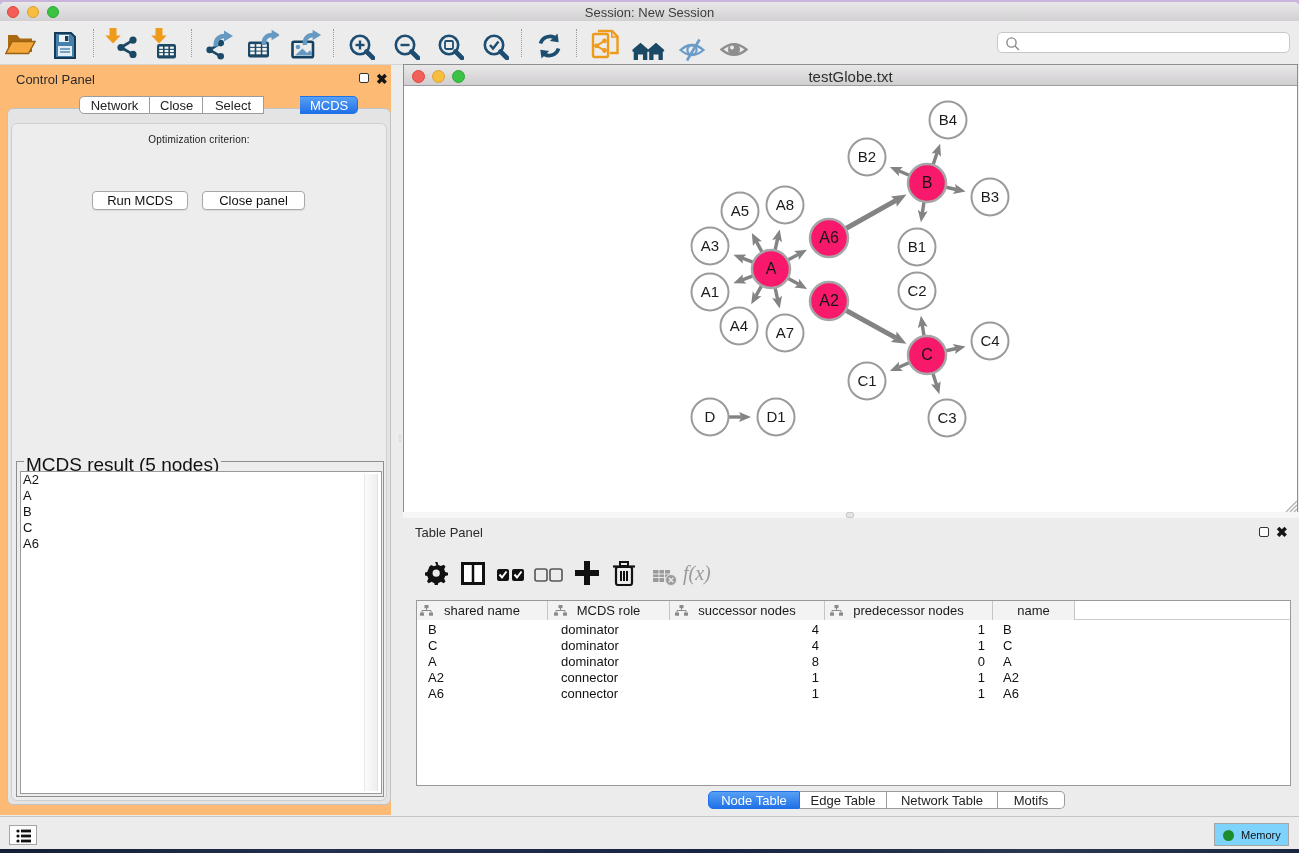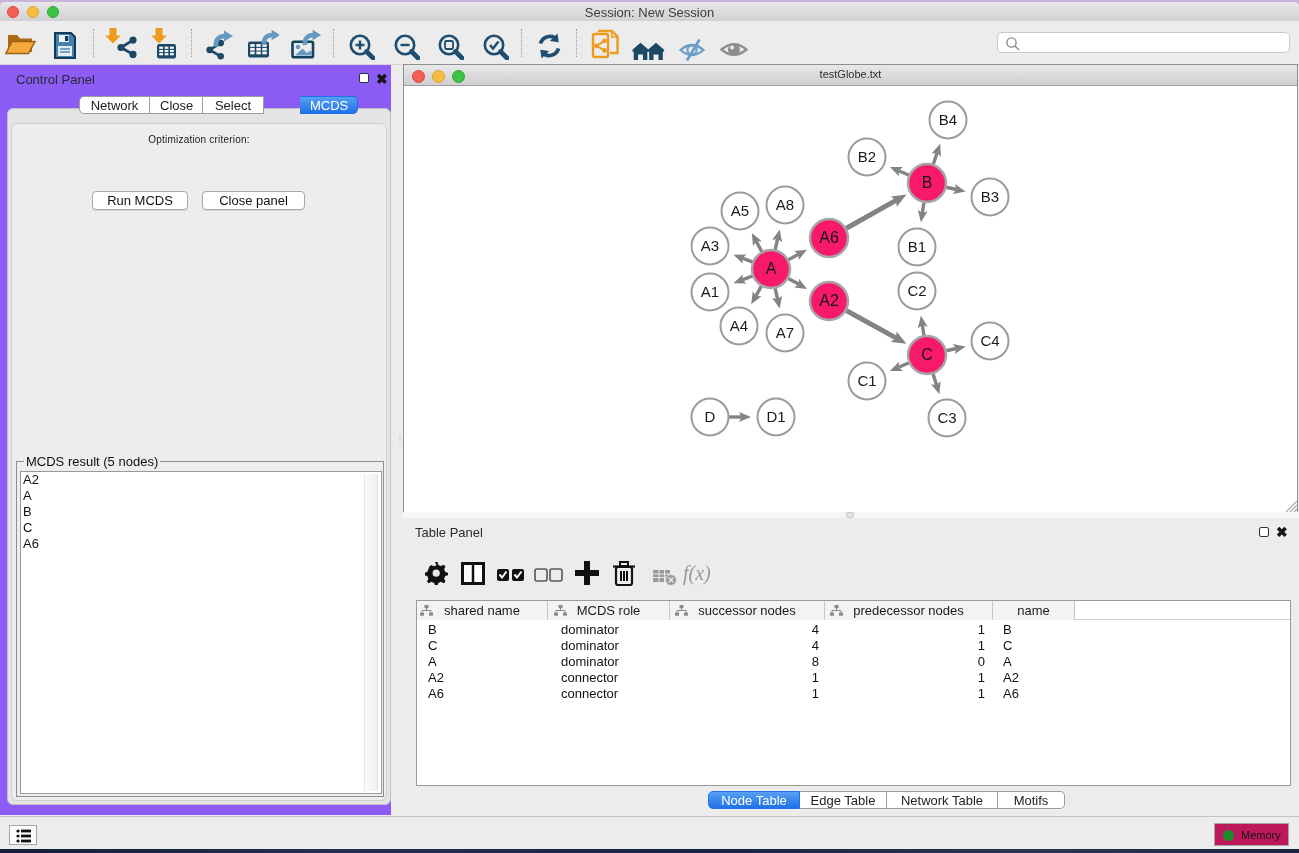--- a/index.html
+++ b/index.html
@@ -13,62 +13,62 @@
 .tl { position:absolute; width:12px; height:12px; border-radius:50%; top:4px; }
 #nettitle .tl { top:4.5px; width:13px; height:13px; }
 #titlebar .r { left:7px; background:#f35f56; border:1px solid #e0443c; }
 #titlebar .y { left:27px; background:#f6bd3e; border:1px solid #dfa131; }
 #titlebar .g { left:47px; background:#3cc245; border:1px solid #2aa834; }
 
 #toolbar { position:absolute; left:0; top:19px; width:1299px; height:44px; background:#ececec; border-bottom:1px solid #d4d4d4; }
 .sep { position:absolute; top:8px; height:28px; border-left:1px dotted #9a9a9a; }
 #searchbox { position:absolute; left:997px; top:11px; width:293px; height:21px; background:#fff; border:1px solid #c8c8c8; border-radius:5px; }
 
-#cp { position:absolute; left:0; top:63px; width:391px; height:750px; background:#8b5cf6; }
+#cp { position:absolute; left:0; top:63px; width:391px; height:750px; background:#fdba74; }
 .panhead { position:absolute; font-size:13px; color:#2a2a2a; }
 .winbtn { position:absolute; font-size:14px; font-weight:bold; color:#151515; }
 .sqbtn { position:absolute; width:10px; height:10px; border:1.5px solid #333; border-radius:2px; background:#fff; }
 #cp-pane { position:absolute; left:7px; top:43px; width:384px; height:697px; background:#e4e4e4; border:1px solid #c2c2c2; border-radius:6px; }
 #cp-inner { position:absolute; left:3px; top:14px; width:376px; height:678px; background:#ededed; border:1px solid #cfcfcf; border-radius:6px; }
 
 .tabrow { position:absolute; display:flex; height:18px; z-index:3; }
 .tab { font-size:13px; color:#222; background:#fff; border:1px solid #9c9c9c; border-left:none; padding:1px 10px 0; text-align:center; height:18px; }
 .tab.first { border-left:1px solid #9c9c9c; border-radius:5px 0 0 5px; }
 .tab.last { border-radius:0 5px 5px 0; }
 .tab.sel { background:linear-gradient(#57a0f3,#2071e8); color:#fff; border-color:#2071e8;margin-left:36px; }
 
 #optlabel { position:absolute; left:0; width:374px; top:10px; text-align:center; font-size:10px; letter-spacing:0.2px; color:#1a1a1a; }
 #dropdown { position:absolute; left:31px; top:35px; width:311px; height:22px; background:#fff; border:1px solid #b0b0b0; border-radius:5px; font-size:13px; color:#111; line-height:20px; padding-left:12px; box-shadow:0 1px 1px rgba(0,0,0,.08); }
 #dd-btn { position:absolute; right:-1px; top:-1px; width:19px; height:22px; background:linear-gradient(#5ba4f5,#2174ea); border-radius:0 5px 5px 0; }
 .btn { position:absolute; height:19px; background:#fff; border:1px solid #a8a8a8; border-radius:4px; font-size:13px; color:#111; text-align:center; line-height:17px; box-shadow:0 1px 1px rgba(0,0,0,.08); }
 
 #fieldset { position:absolute; left:4px; top:337px; width:368px; height:336px; border:1px solid #8f8f8f; }
-#fieldset .legend { position:absolute; left:7px; top:-8px; background:#ededed; font-size:13px; color:#111; padding:0 2px; }
+#fieldset .legend { position:absolute; left:7px; top:-8px; background:#ededed; font-size:19px; color:#111; padding:0 2px; }
 #mcdslist { position:absolute; left:3px; top:9px; width:362px; height:323px; background:#fff; border:1px solid #9a9a9a; font-size:13px; color:#111; }
 #mcdslist div.it { padding-left:2px; height:16px; line-height:16px; }
 #mcdsscroll { position:absolute; right:3px; top:2px; width:14px; height:317px; background:linear-gradient(90deg,#fbfbfb,#efefef); border-left:1px solid #e8e8e8; border-right:1px solid #e2e2e2; }
 
 #netwin { position:absolute; left:403px; top:62px; width:895px; height:449px; background:#fff; border:1px solid #8e8e8e; }
 #nettitle { position:absolute; left:0; top:0; width:893px; height:21px; background:linear-gradient(#e9e8e9,#d0ced0); border-bottom:1px solid #9f9f9f; }
-#nettitle .t { position:absolute; left:0; right:0; top:3px; text-align:center; font-size:11px; color:#2e2e2e; }
+#nettitle .t { position:absolute; left:0; right:0; top:3px; text-align:center; font-size:15px; color:#2e2e2e; }
 #nettitle .r { left:8px; background:#f3605a; border:1px solid #e0443c; }
 #nettitle .y { left:28px; background:#f6bd3e; border:1px solid #dfa131; }
 #nettitle .g { left:48px; background:#3cc245; border:1px solid #2aa834; }
 #graph { position:absolute; left:0; top:22px; }
 
 #tp { position:absolute; left:403px; top:518px; width:896px; height:295px; background:#ececec; }
 #tp-toolbar { position:absolute; left:13px; top:35px; width:870px; height:38px; }
 #tbl { position:absolute; left:13px; top:80px; width:875px; height:186px; background:#fff; border:1px solid #9a9a9a; }
 #thead { position:absolute; left:0; top:0; width:873px; height:19px; border-bottom:1px solid #cccccc; font-size:13px; color:#1a1a1a; }
 .th { position:absolute; top:0; height:19px; background:#f3f3f3; border-right:1px solid #c6c6c6; text-align:center; line-height:19px; }
 .td { position:absolute; font-size:13px; color:#111; height:16px; line-height:16px; }
 
 #statusbar { position:absolute; left:0; top:814px; width:1299px; height:32px; background:#ececec; border-top:1px solid #c4c4c4; }
 #listbtn { position:absolute; left:9px; top:8px; width:28px; height:20px; background:#fdfdfd; border:1px solid #a5a5a5; }
-#membtn { position:absolute; left:1214px; top:6px; width:75px; height:23px; background:#be185d; border:1px solid #a5a5a5; font-size:11px; color:#111; }
+#membtn { position:absolute; left:1214px; top:6px; width:75px; height:23px; background:#7dd3fc; border:1px solid #a5a5a5; font-size:11px; color:#111; }
 #membtn .dot { position:absolute; left:8px; top:6px; width:11px; height:11px; border-radius:50%; background:#1d8c2c; }
 #membtn .txt { position:absolute; left:26px; top:5px; }
 .ic { position:absolute; }
 .tpi { position:absolute; }
 #tp-toolbar { left:0 !important; top:0 !important; width:896px !important; height:75px !important; }
 #searchbox svg { position:absolute; left:7px; top:3px; }
 </style>
 </head>
 <body>
 <div id="mainwin">

